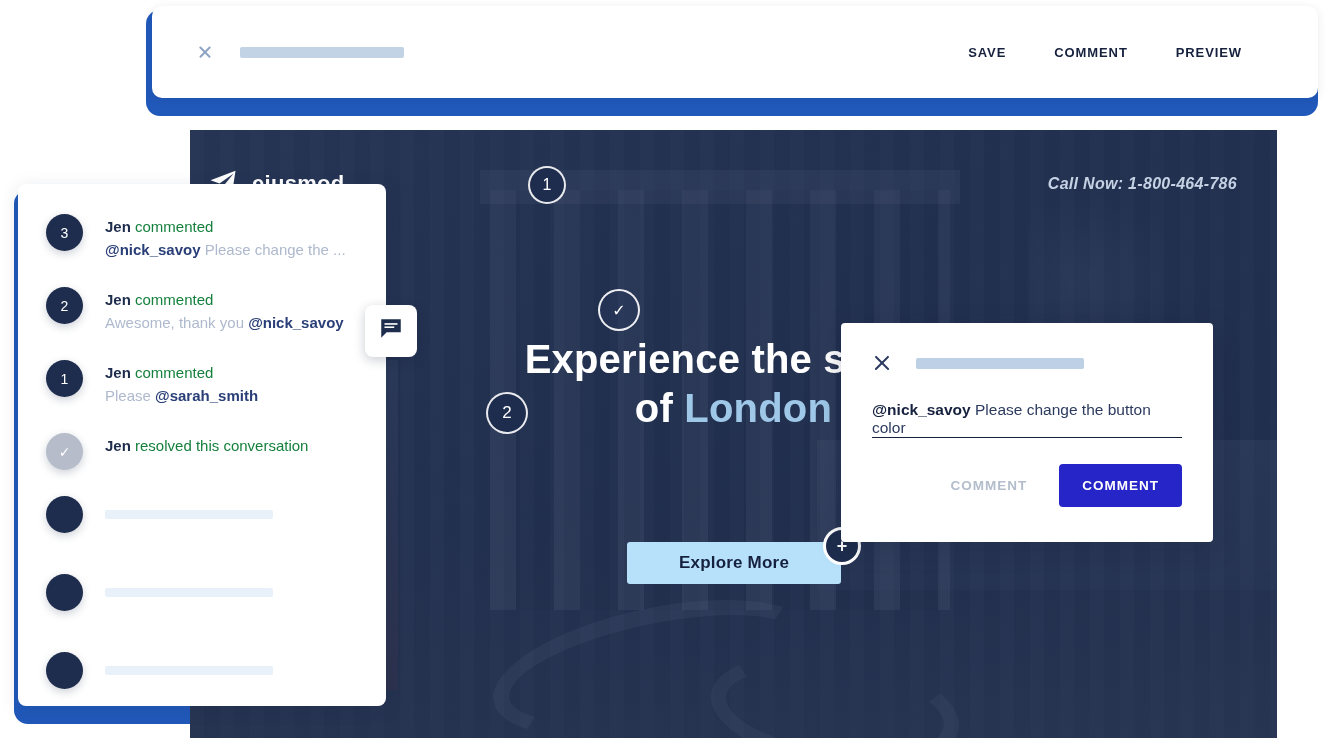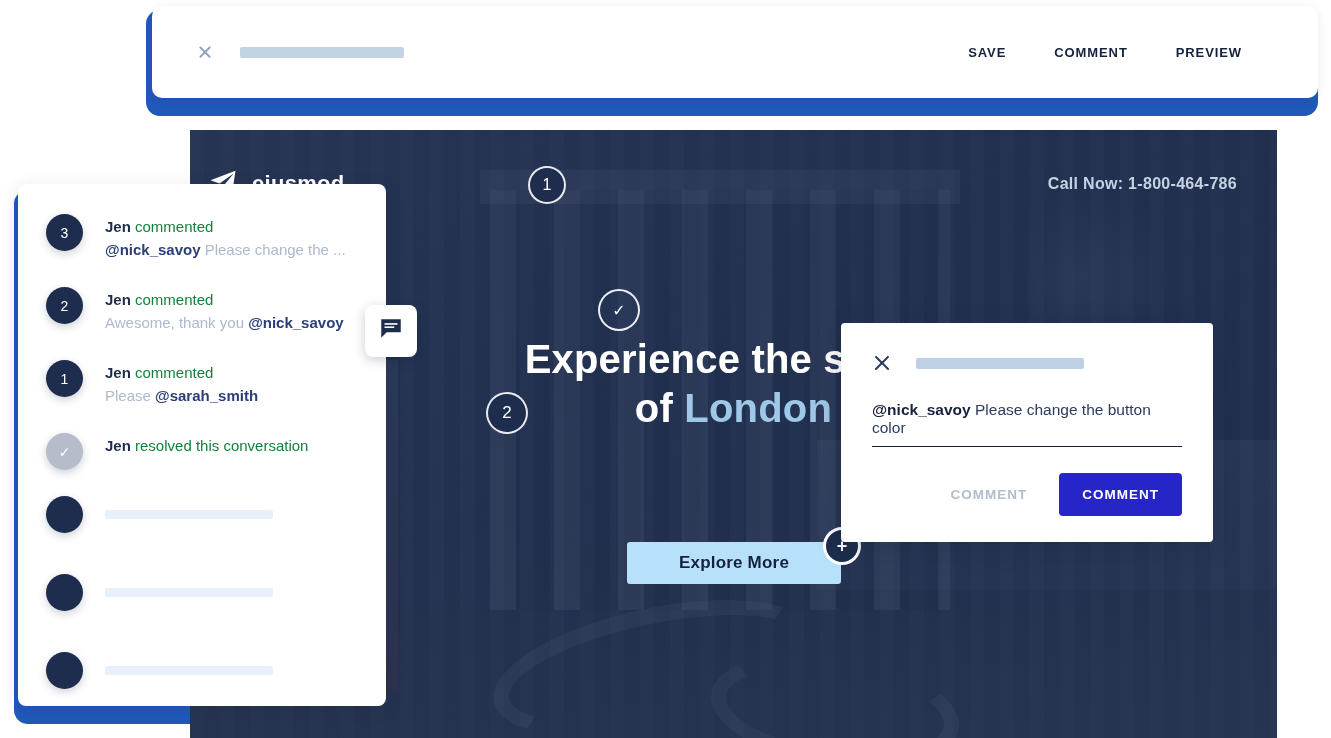--- a/index.html
+++ b/index.html
@@ -127,20 +127,21 @@
     position: absolute; left: 0; right: 0; top: 26px; height: 56px;
     display: flex; align-items: center; padding: 0 40px 0 18px;
   }
   .brand { display: flex; align-items: center; gap: 14px; }
   .brand-name {
     color: #ffffff; font-size: 22px; font-weight: bold; letter-spacing: .3px;
   }
   .phone {
     margin-left: auto; color: #c5d2e4; font-size: 16px; font-weight: bold;
     letter-spacing: .3px;
+    font-style: italic;
   }
 
   .pin {
     width: 38px; height: 38px; border-radius: 50%;
     border: 2px solid rgba(255,255,255,.92);
     display: flex; align-items: center; justify-content: center;
     color: #ffffff; font-size: 16px;
     cursor: pointer;
   }
   .pin.filled { background: #1e2d4d; border-color: rgba(255,255,255,.9); }
@@ -220,21 +221,21 @@
   .cp-head { display: flex; align-items: center; gap: 24px; }
   .cp-close { width: 20px; height: 20px; position: relative; cursor: pointer; }
   .cp-close::before, .cp-close::after {
     content: ""; position: absolute; left: 50%; top: 50%;
     width: 19px; height: 2.2px; background: #2b3a5e; border-radius: 2px;
   }
   .cp-close::before { transform: translate(-50%,-50%) rotate(45deg); }
   .cp-close::after  { transform: translate(-50%,-50%) rotate(-45deg); }
   .cp-placeholder { width: 168px; height: 11px; border-radius: 2px; background: #bdd0e6; }
   .cp-input {
-    margin-top: 28px; border-bottom: 1.6px solid #16213e; padding-bottom: 9px;
+    margin-top: 28px; border-bottom: 1.6px solid #16213e; 
     font-size: 15.5px; color: #2b3a5e; cursor: text;
   }
   .cp-input .n-mention { color: #16213e; }
   .cp-actions {
     display: flex; align-items: center; justify-content: flex-end;
     gap: 18px; margin-top: 26px;
   }
   .cp-cancel {
     background: none; border: 0; color: #b3bdcc; font-family: inherit;
     font-size: 13.5px; font-weight: bold; letter-spacing: 1px;

